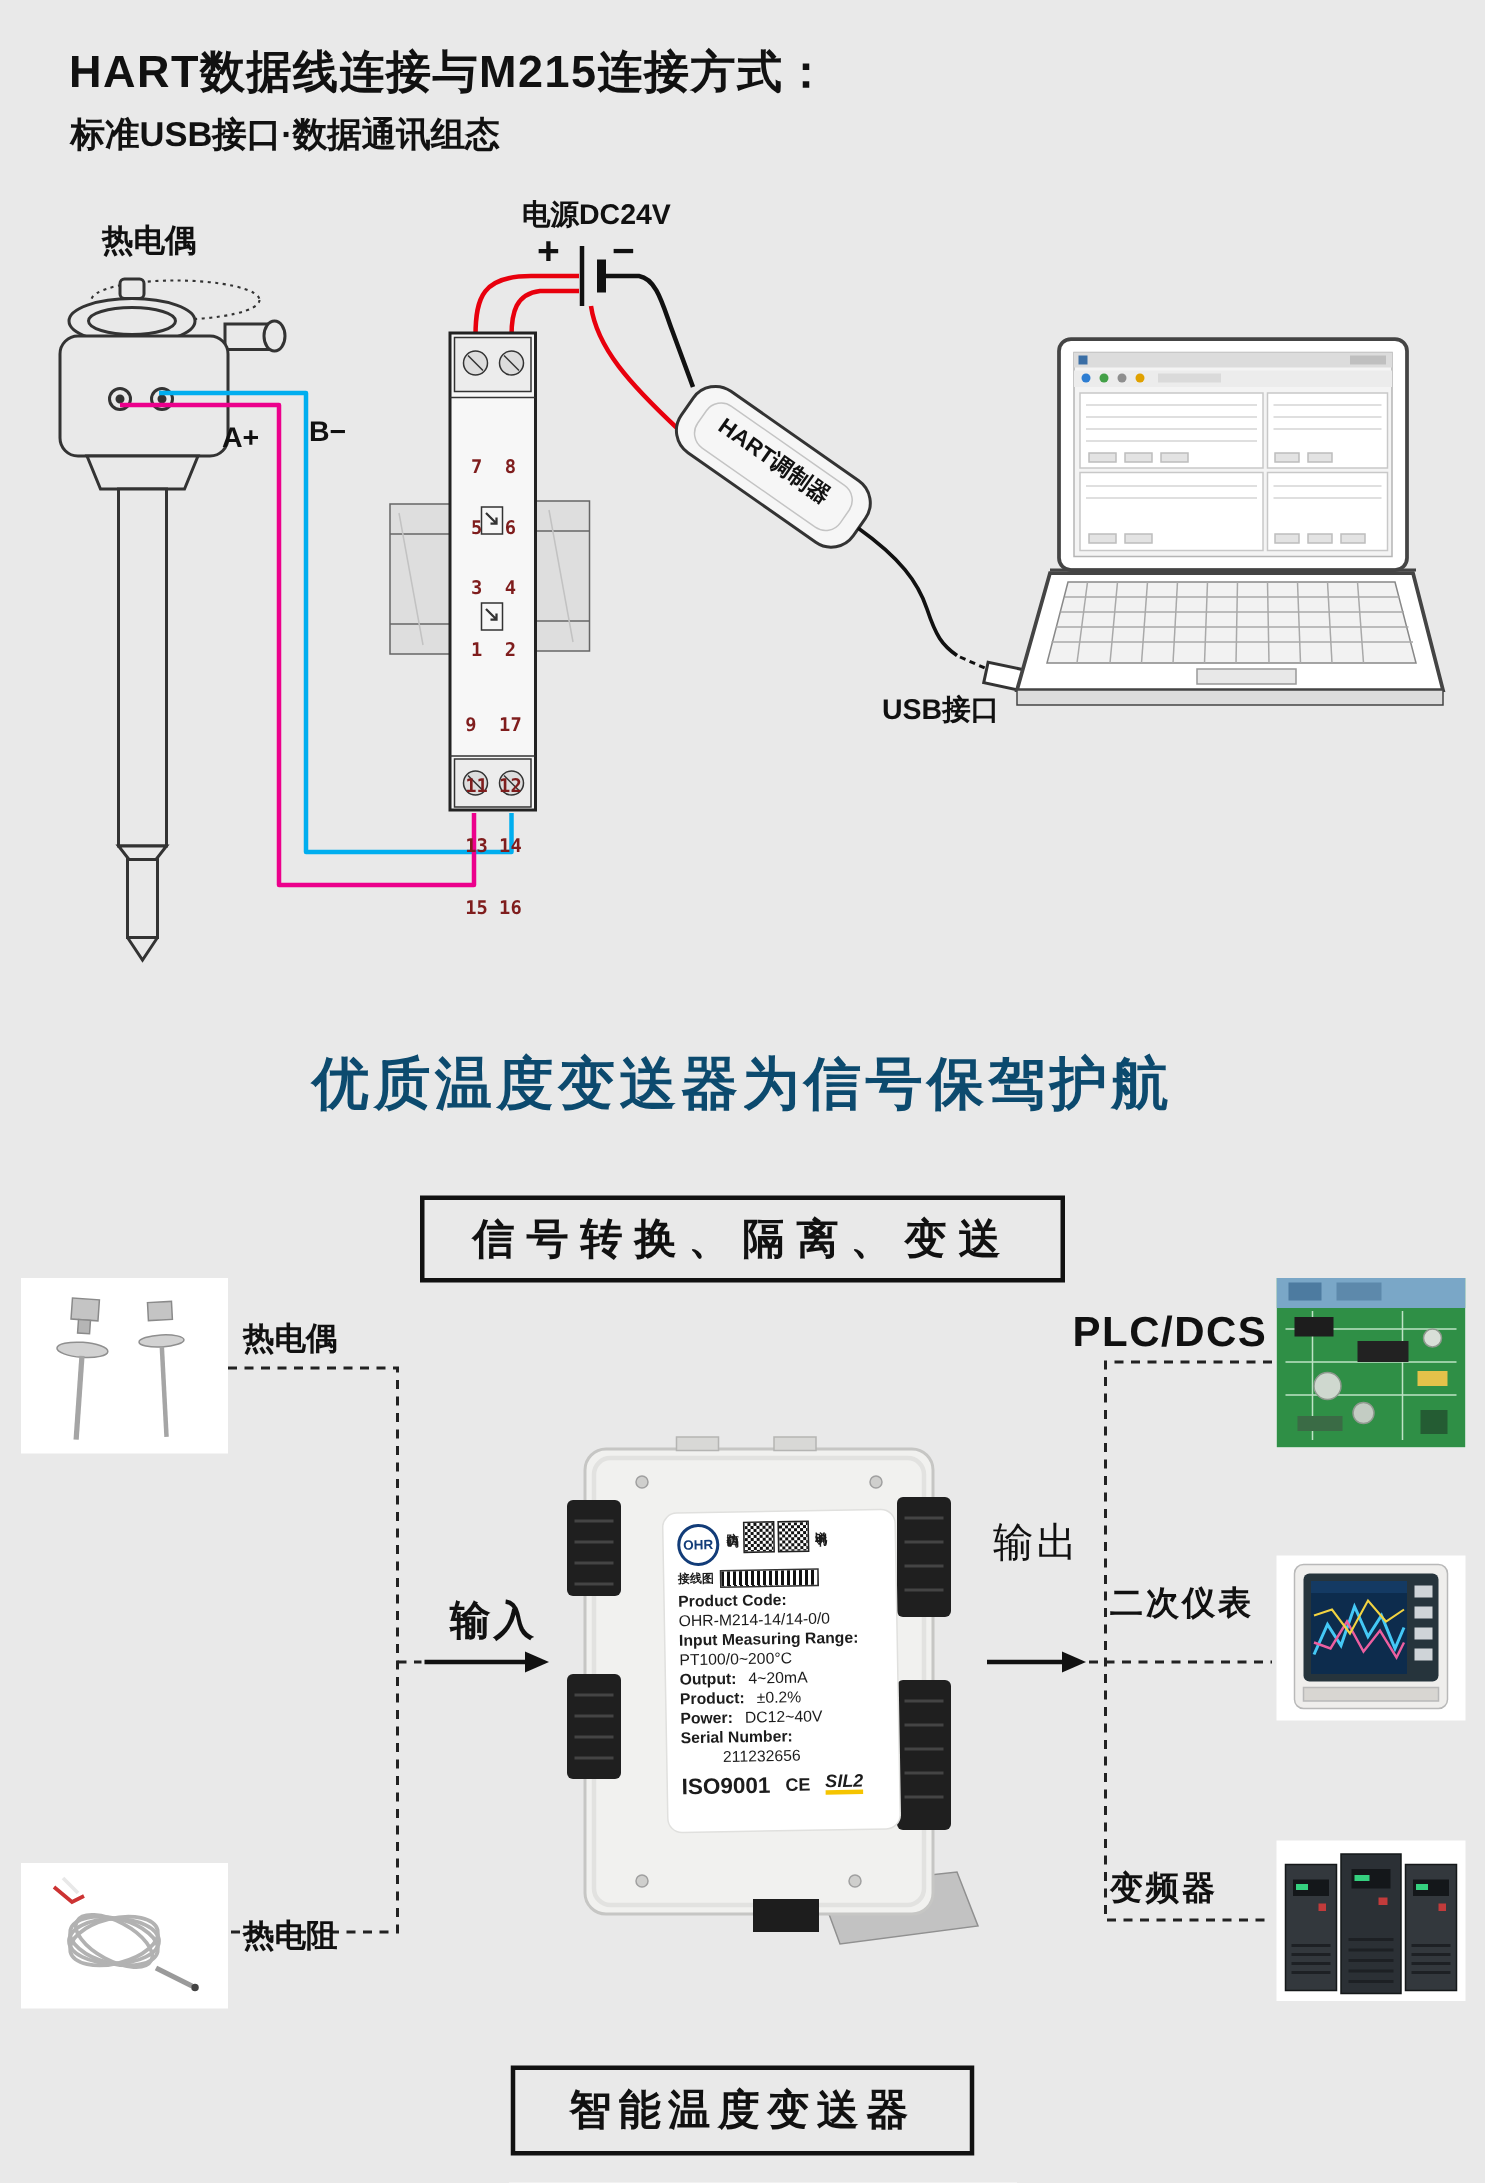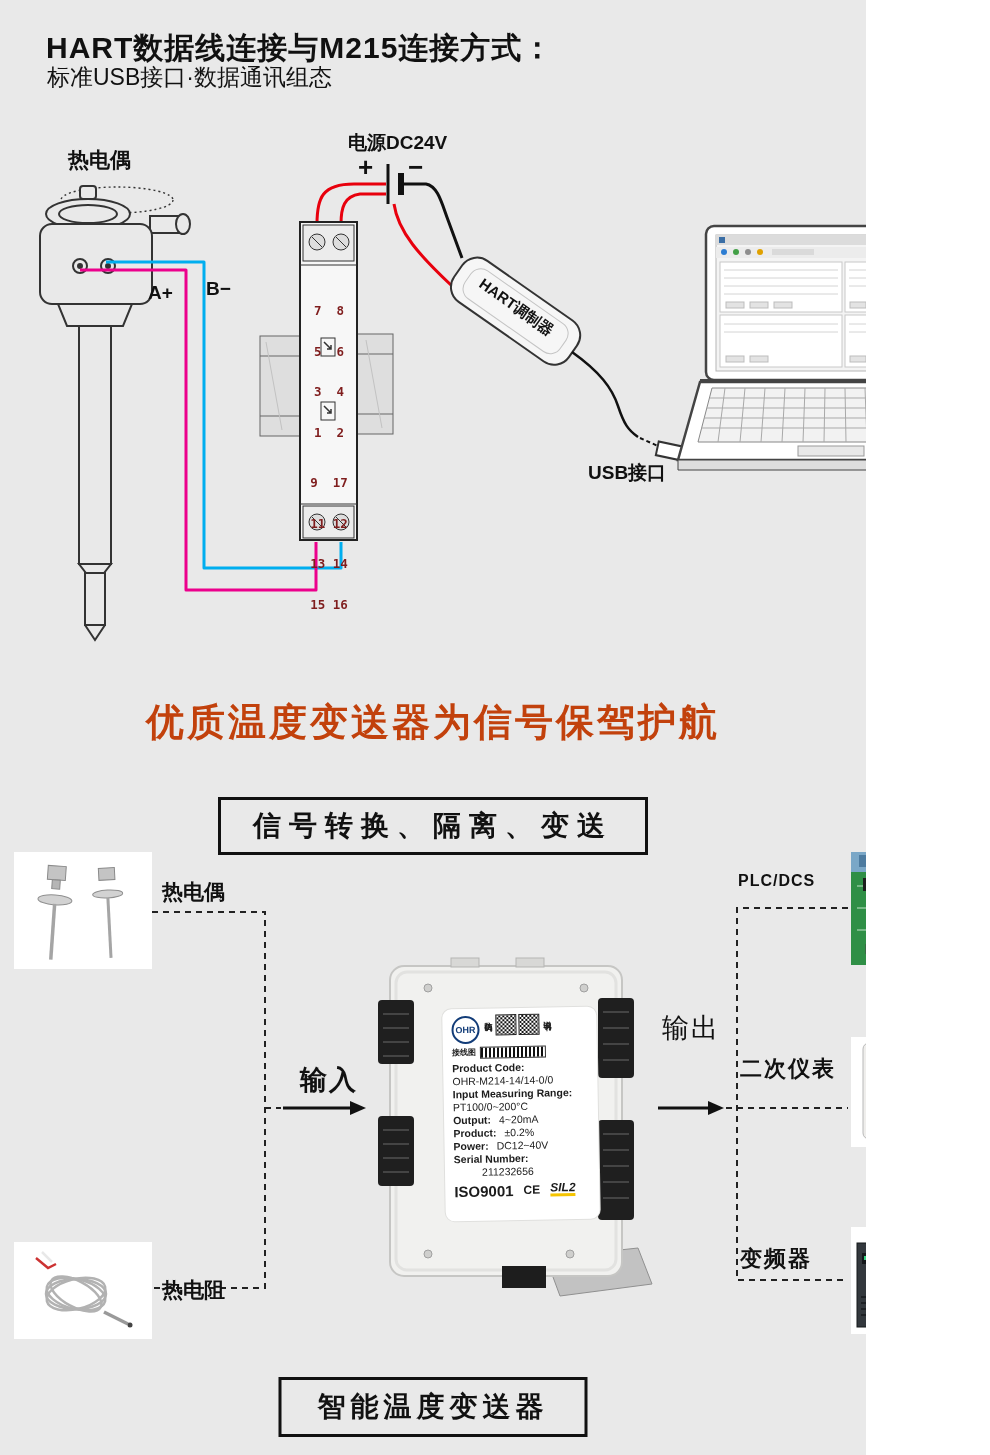--- a/index.html
+++ b/index.html
@@ -1,26 +1,26 @@
 <!DOCTYPE html>
 <html><head>
 <meta charset="utf-8">
 <style>
   *{margin:0;padding:0;box-sizing:border-box}
   body{background:#ffffff}
-  .page{position:relative;width:866px;height:1455px;background:#e9e9e9;color:#111;
+  .page{position:relative;width:990px;height:1455px;background:#e9e9e9;color:#111;
         font-family:"Liberation Sans","DejaVu Sans",sans-serif;overflow:hidden}
   .abs{position:absolute}
   .lbl{position:absolute;font-weight:700;white-space:nowrap;color:#111}
   .mono{position:absolute;font-family:"DejaVu Sans Mono",monospace;white-space:pre;
         text-align:center;font-weight:700;color:#7f1d1d}
   .card{position:absolute;background:#fff}
   .banner{position:absolute;left:50%;transform:translateX(-50%);border:3px solid #111;
           font-weight:800;white-space:nowrap;color:#111;display:inline-block}
-  .headline{position:absolute;left:0;width:100%;text-align:center;font-weight:900;color:#c2410c}
+  .headline{position:absolute;left:0;width:100%;text-align:center;font-weight:900;color:#0c4a6e}
   
   .sticker{position:absolute;background:#fff;border-radius:9px;box-shadow:0 0 0 1px #e0e0de;
            padding:7px 9px;font-size:10.5px;line-height:13px;color:#1c1c1c;transform:rotate(-1deg)}
   .sticker .hdr{display:flex;align-items:flex-start;gap:4px;margin-bottom:2px}
   .sticker .logo{width:28px;height:28px;border:2.5px solid #123c78;border-radius:50%;
                  display:flex;align-items:center;justify-content:center;
                  font-size:9px;font-weight:800;color:#123c78;flex:0 0 auto}
   .vcap{writing-mode:vertical-rl;font-size:8px;font-weight:700;line-height:9px;letter-spacing:1px}
   .qr{width:19px;height:19px;flex:0 0 auto;
       background:conic-gradient(#111 90deg,#fff 90deg 180deg,#111 180deg 270deg,#fff 270deg) 0 0/4px 4px;
@@ -33,21 +33,21 @@
   .row{display:flex;gap:8px}
   .ftr{display:flex;align-items:center;gap:10px;margin-top:5px}
   .sil{font-style:italic;font-weight:900;border-bottom:3px solid #f5c400;line-height:11px}
 </style>
 </head>
 <body>
 
 <div class="page">
 
   <div class="lbl" style="left:46px;top:28px;font-size:30px;letter-spacing:1px">HART数据线连接与M215连接方式：</div>
-  <div class="lbl" style="left:47px;top:62px;font-size:23px;font-weight:400">标准USB接口·数据通讯组态</div>
+  <div class="lbl" style="left:47px;top:74px;font-size:23px;font-weight:700">标准USB接口·数据通讯组态</div>
 
   <svg class="abs" style="left:0;top:120px" width="990" height="560" viewBox="0 0 990 560">
 
     <g stroke="#333" stroke-width="2" fill="#e9e9e9">
       <ellipse cx="117" cy="80" rx="56" ry="13" fill="none" stroke-width="1.4" stroke-dasharray="2 3"></ellipse>
       <rect x="80" y="66" width="16" height="13" rx="3"></rect>
       <ellipse cx="88" cy="94" rx="42" ry="15"></ellipse>
       <ellipse cx="88" cy="94" rx="29" ry="9" fill="none"></ellipse>
       <rect x="150" y="96" width="30" height="17"></rect>
       <ellipse cx="183" cy="104" rx="7" ry="10"></ellipse>
@@ -334,21 +334,21 @@
         <line x1="90" y1="70" x2="116" y2="70"></line>
           <line x1="90" y1="76" x2="116" y2="76"></line>
           <line x1="90" y1="82" x2="116" y2="82"></line>
           <line x1="90" y1="88" x2="116" y2="88"></line>
       </g>
     </svg>
   </div>
 
   <div class="lbl" style="left:162px;top:878px;font-size:21px">热电偶</div>
   <div class="lbl" style="left:162px;top:1276px;font-size:21px">热电阻</div>
-  <div class="lbl" style="left:738px;top:872px;font-size:16px;font-weight:800;letter-spacing:1px">PLC/DCS</div>
+  <div class="lbl" style="left:715px;top:872px;font-size:28px;font-weight:800;letter-spacing:1px">PLC/DCS</div>
   <div class="lbl" style="left:740px;top:1054px;font-size:22px;font-weight:800;letter-spacing:2px">二次仪表</div>
   <div class="lbl" style="left:740px;top:1244px;font-size:22px;font-weight:800;letter-spacing:2px">变频器</div>
   <div class="lbl" style="left:300px;top:1062px;font-size:27px;font-weight:800;letter-spacing:2px">输入</div>
   <div class="lbl" style="left:662px;top:1010px;font-size:27px;font-weight:400;letter-spacing:2px">输出</div>
 
   <div class="abs" style="left:356px;top:948px;width:300px;height:365px">
     <svg width="300" height="365">
       <path d="M190,310 L282,300 L296,336 L204,348 Z" fill="#c2c2c2" stroke="#909090"></path>
       <rect x="34" y="18" width="232" height="310" rx="14" fill="#f1f1ef" stroke="#c6c6c4" stroke-width="2"></rect>
       <rect x="40" y="24" width="220" height="298" rx="11" fill="none" stroke="#e2e2e0" stroke-width="3"></rect>

